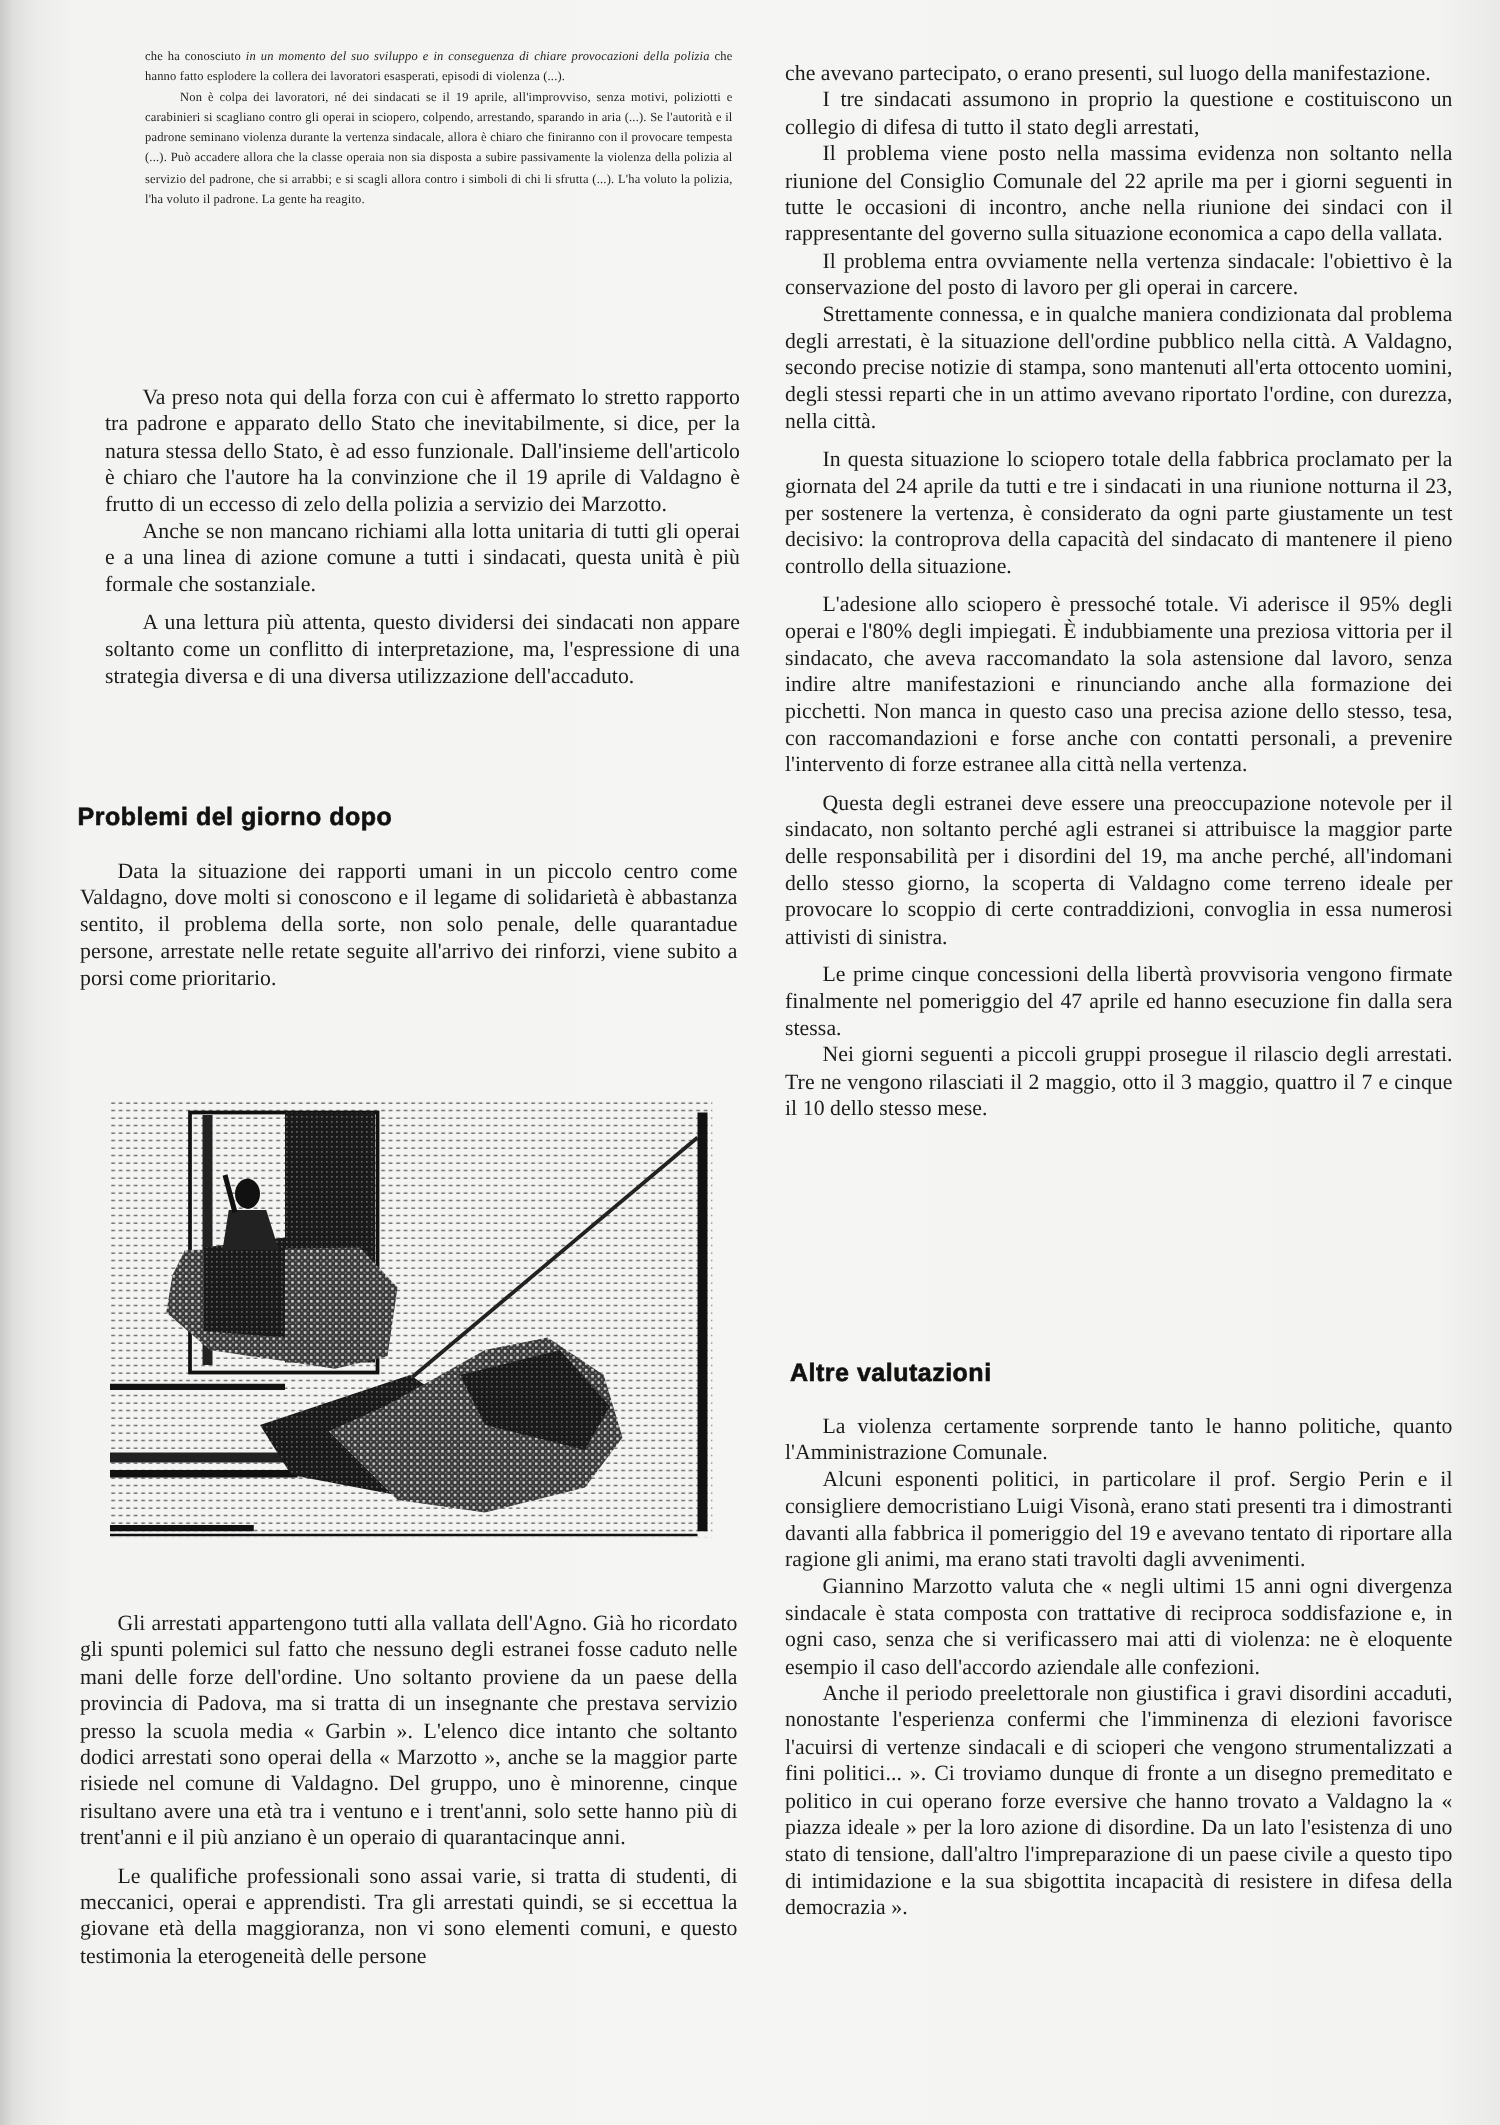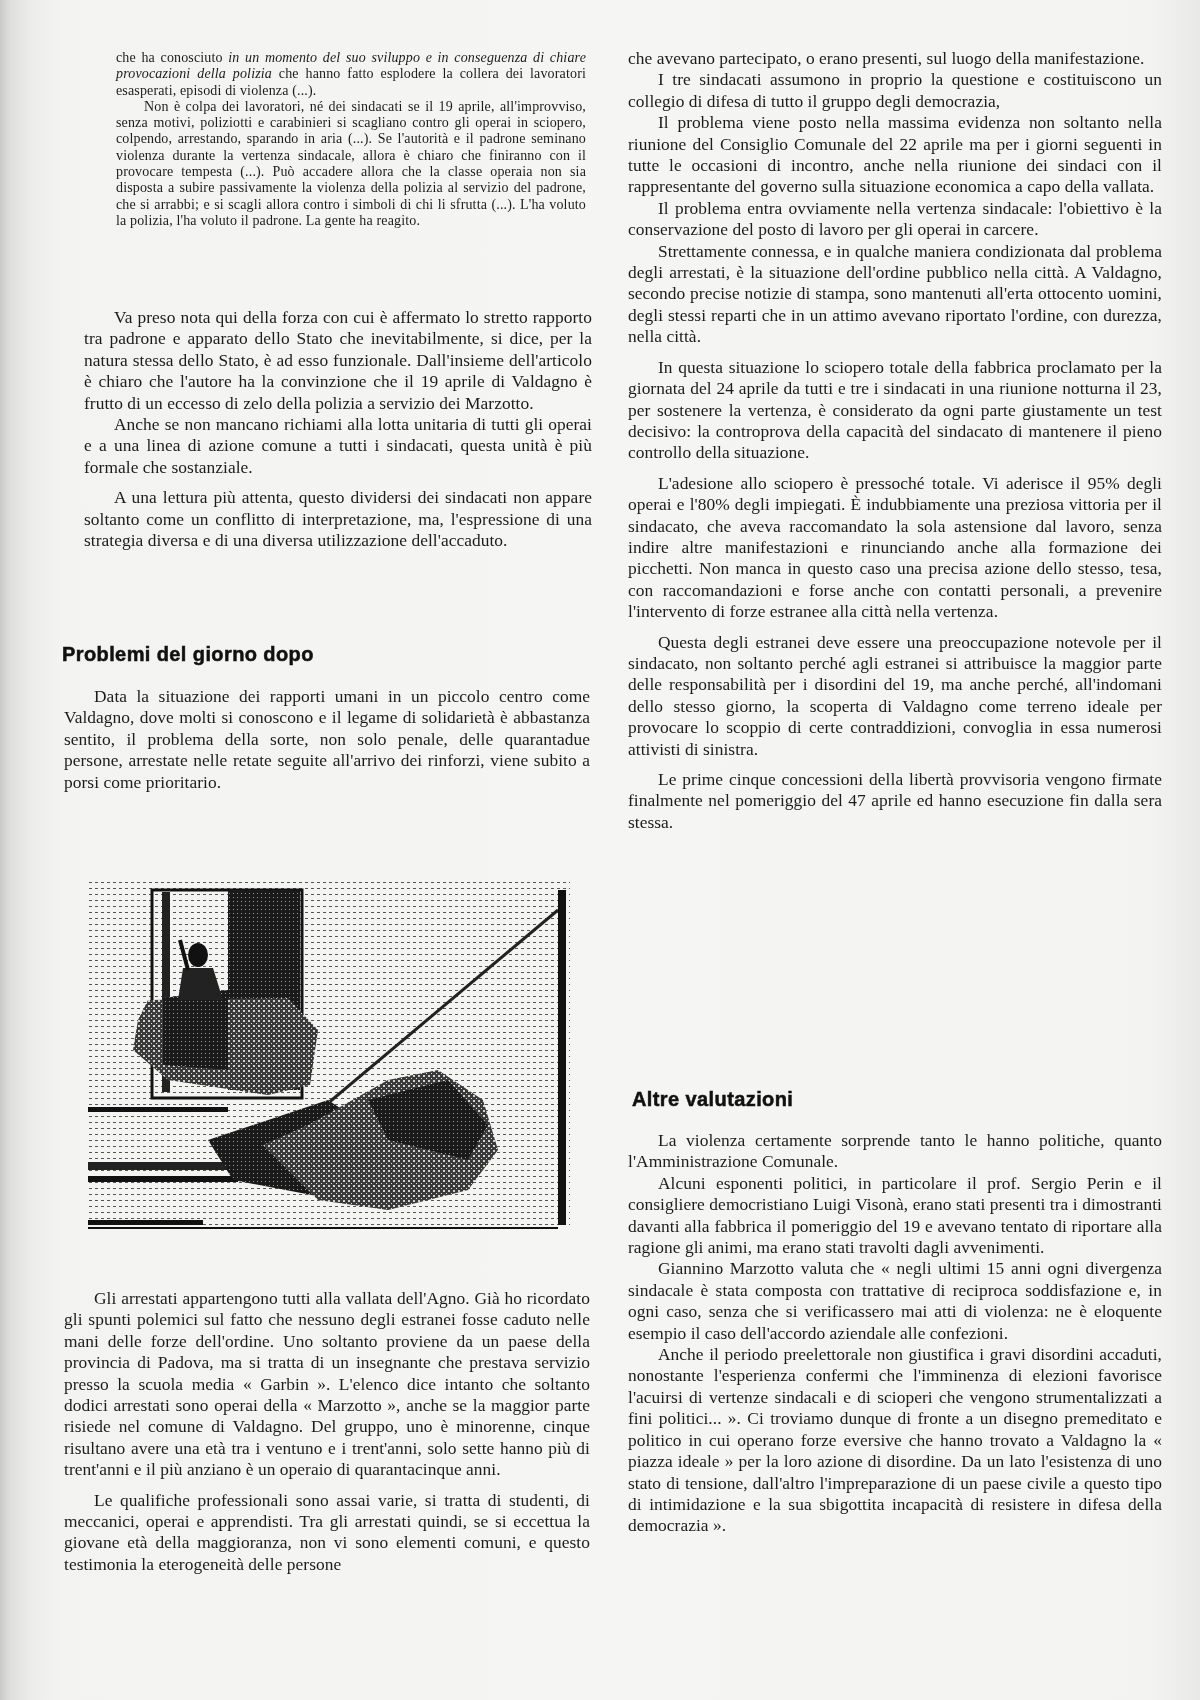--- a/index.html
+++ b/index.html
@@ -10,23 +10,22 @@
       color: #1c1c1c;
       position: relative;
     }
     .page {
       position: absolute; inset: 0;
       background: linear-gradient(90deg, #c9c9c7 0px, #dededc 10px, #ececea 30px, #f3f3f1 60px, #f5f5f3 600px, #f3f3f1 1150px, #e9e9e7 1200px);
     }
 
     .quote {
       position: absolute; left: 116px; top: 38px; width: 470px;
-      font-size: 14px; line-height: 16.3px; text-align: justify;
+      font-size: 10px; line-height: 16.3px; text-align: justify;
       letter-spacing: 0.15px;
-      margin-top: 12px;
     }
     .quote p { margin: 0; text-indent: 0; }
     .quote p.ind { text-indent: 28px; }
     .quote em { font-style: italic; }
 
     .body-text {
       font-size: 17.4px; line-height: 21.4px; text-align: justify;
       letter-spacing: 0.05px;
     }
     .body-text p { margin: 0; text-indent: 30px; }
@@ -116,28 +115,29 @@
     </svg>
   </div>
 
   <div class="blk body-text" style="left:64px; top:1288px; width:526px;">
     <p>Gli arrestati appartengono tutti alla vallata dell'Agno. Già ho ricordato gli spunti polemici sul fatto che nessuno degli estranei fosse caduto nelle mani delle forze dell'ordine. Uno soltanto proviene da un paese della provincia di Padova, ma si tratta di un insegnante che prestava servizio presso la scuola media « Garbin ». L'elenco dice intanto che soltanto dodici arrestati sono operai della « Marzotto », anche se la maggior parte risiede nel comune di Valdagno. Del gruppo, uno è minorenne, cinque risultano avere una età tra i ventuno e i trent'anni, solo sette hanno più di trent'anni e il più anziano è un operaio di quarantacinque anni.</p>
     <p class="gap">Le qualifiche professionali sono assai varie, si tratta di studenti, di meccanici, operai e apprendisti. Tra gli arrestati quindi, se si eccettua la giovane età della maggioranza, non vi sono elementi comuni, e questo testimonia la eterogeneità delle persone</p>
   </div>
 
   <div class="blk body-text" style="left:628px; top:48px; width:534px;font-family:Liberation Serif, serif;">
     <p style="text-indent:0">che avevano partecipato, o erano presenti, sul luogo della manifestazione.</p>
-    <p>I tre sindacati assumono in proprio la questione e costituiscono un collegio di difesa di tutto il gruppo degli democrazia,</p>
+    <p>I tre sindacati assumono in proprio la questione e costituiscono un collegio di difesa di tutto il stato degli arrestati,</p>
     <p>Il problema viene posto nella massima evidenza non soltanto nella riunione del Consiglio Comunale del 22 aprile ma per i giorni seguenti in tutte le occasioni di incontro, anche nella riunione dei sindaci con il rappresentante del governo sulla situazione economica a capo della vallata.</p>
     <p>Il problema entra ovviamente nella vertenza sindacale: l'obiettivo è la conservazione del posto di lavoro per gli operai in carcere.</p>
     <p>Strettamente connessa, e in qualche maniera condizionata dal problema degli arrestati, è la situazione dell'ordine pubblico nella città. A Valdagno, secondo precise notizie di stampa, sono mantenuti all'erta ottocento uomini, degli stessi reparti che in un attimo avevano riportato l'ordine, con durezza, nella città.</p>
     <p class="gap">In questa situazione lo sciopero totale della fabbrica proclamato per la giornata del 24 aprile da tutti e tre i sindacati in una riunione notturna il 23, per sostenere la vertenza, è considerato da ogni parte giustamente un test decisivo: la controprova della capacità del sindacato di mantenere il pieno controllo della situazione.</p>
     <p class="gap">L'adesione allo sciopero è pressoché totale. Vi aderisce il 95% degli operai e l'80% degli impiegati. È indubbiamente una preziosa vittoria per il sindacato, che aveva raccomandato la sola astensione dal lavoro, senza indire altre manifestazioni e rinunciando anche alla formazione dei picchetti. Non manca in questo caso una precisa azione dello stesso, tesa, con raccomandazioni e forse anche con contatti personali, a prevenire l'intervento di forze estranee alla città nella vertenza.</p>
     <p class="gap">Questa degli estranei deve essere una preoccupazione notevole per il sindacato, non soltanto perché agli estranei si attribuisce la maggior parte delle responsabilità per i disordini del 19, ma anche perché, all'indomani dello stesso giorno, la scoperta di Valdagno come terreno ideale per provocare lo scoppio di certe contraddizioni, convoglia in essa numerosi attivisti di sinistra.</p>
     <p class="gap">Le prime cinque concessioni della libertà provvisoria vengono firmate finalmente nel pomeriggio del 47 aprile ed hanno esecuzione fin dalla sera stessa.</p>
+    <p>Nei giorni seguenti a piccoli gruppi prosegue il rilascio degli arrestati. Tre ne vengono rilasciati il 2 maggio, otto il 3 maggio, quattro il 7 e cinque il 10 dello stesso mese.</p>
   </div>
 
   <div class="blk" style="left:632px; top:1088px;">
     <h2 class="section">Altre valutazioni</h2>
   </div>
 
   <div class="blk body-text" style="left:628px; top:1130px; width:534px;">
     <p>La violenza certamente sorprende tanto le hanno politiche, quanto l'Amministrazione Comunale.</p>
     <p>Alcuni esponenti politici, in particolare il prof. Sergio Perin e il consigliere democristiano Luigi Visonà, erano stati presenti tra i dimostranti davanti alla fabbrica il pomeriggio del 19 e avevano tentato di riportare alla ragione gli animi, ma erano stati travolti dagli avvenimenti.</p>
     <p>Giannino Marzotto valuta che « negli ultimi 15 anni ogni divergenza sindacale è stata composta con trattative di reciproca soddisfazione e, in ogni caso, senza che si verificassero mai atti di violenza: ne è eloquente esempio il caso dell'accordo aziendale alle confezioni.</p>

